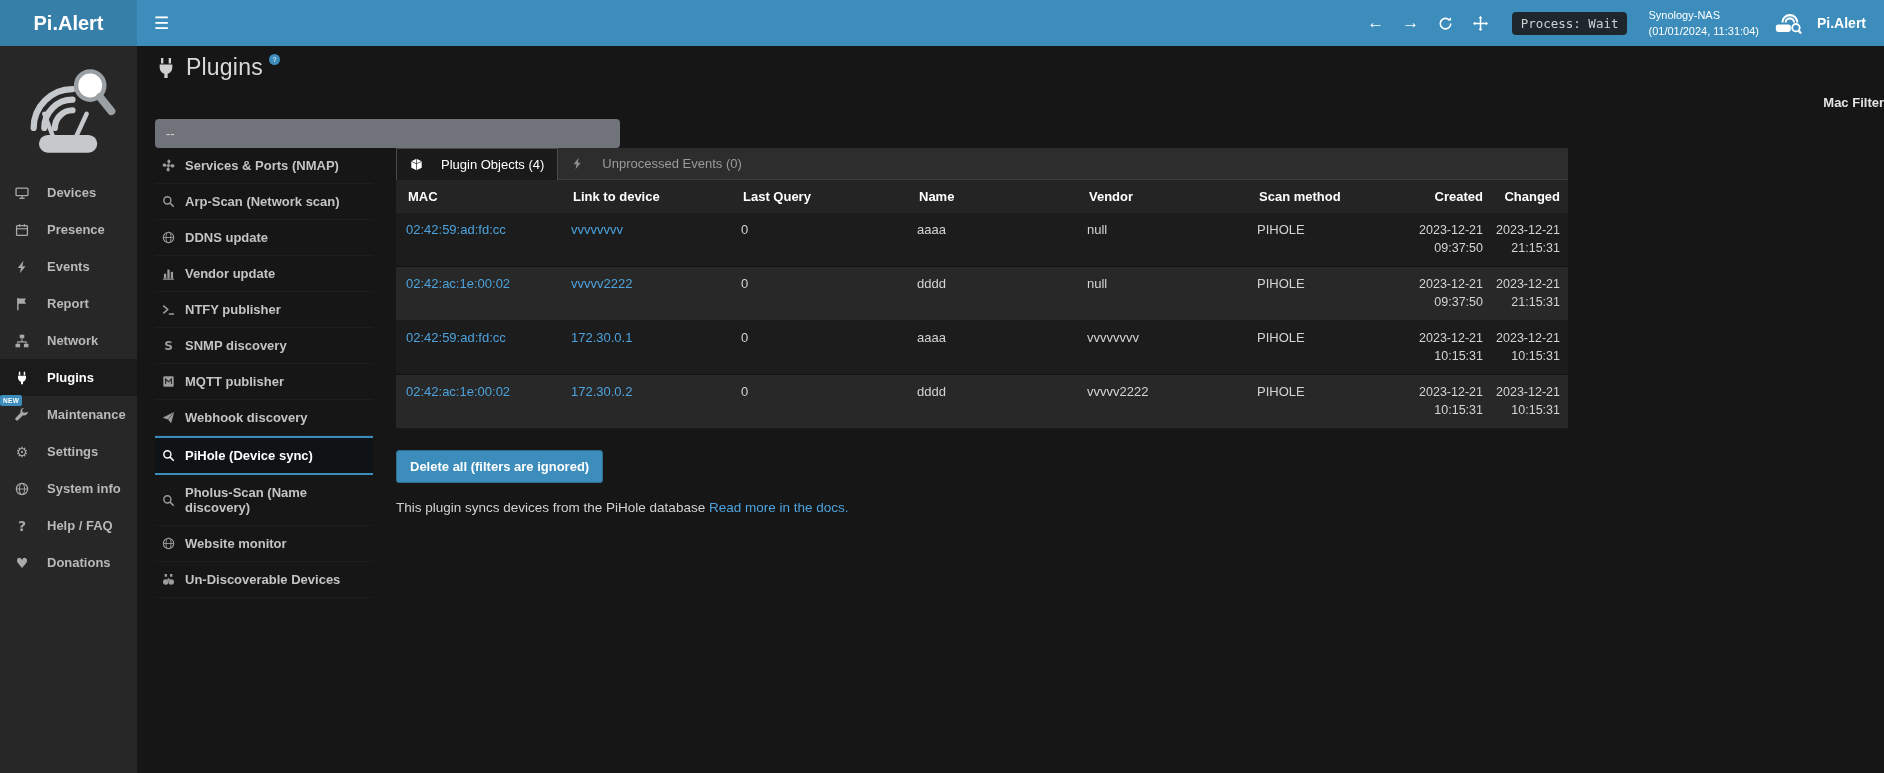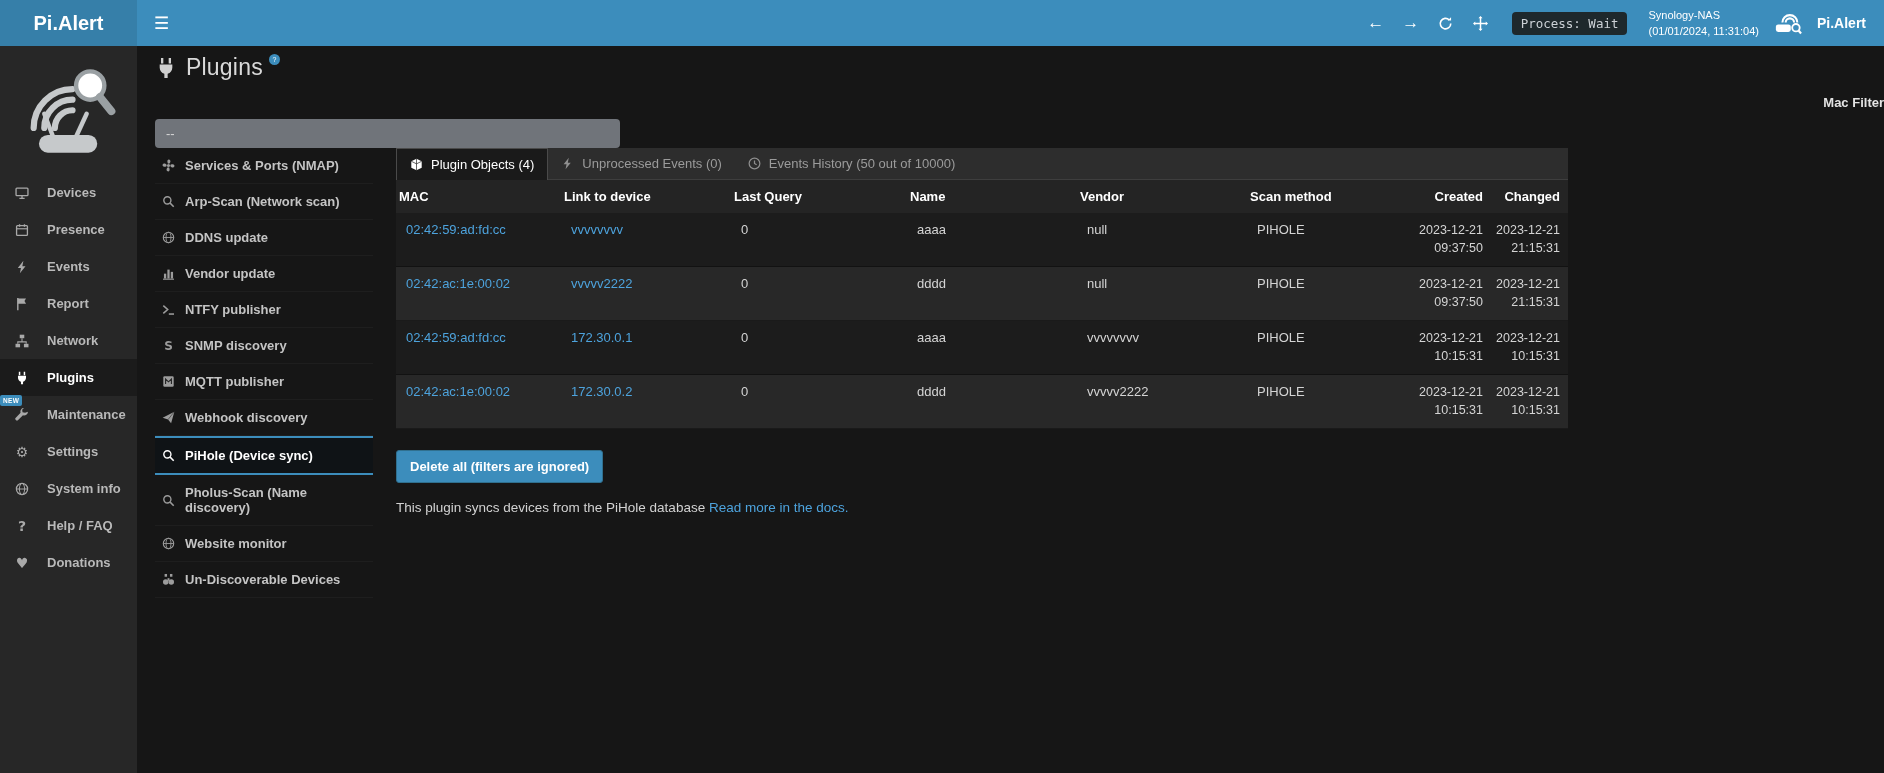--- a/index.html
+++ b/index.html
@@ -69,29 +69,29 @@
   .plugin-item.active{background:#0f1316;border-top:2px solid var(--accent);
     border-bottom:2px solid var(--accent);color:#fff;}
   .plugin-icon{width:15px;display:inline-flex;justify-content:center;color:#9c9c9c;flex-shrink:0;}
   .plugin-item.active .plugin-icon{color:#fff;}
   .plugin-icon svg{width:13px;height:13px;}
   .plugin-icon .uch{font-size:12px;}
 
   
   .plugin-panel{margin-left:23px;width:1172px;}
   .tabbar{display:flex;background:#2d2d2d;border-bottom:1px solid #3e3e3e;}
-  .tab{display:flex;align-items:center;gap:8px;padding:8px 13px;font-size:13px;color:#9b9b9b;
+  .tab{display:flex;align-items:center;gap:18px;padding:8px 13px;font-size:13px;color:#9b9b9b;
     cursor:pointer;white-space:nowrap;}
   .tab .tab-icon{display:inline-flex;color:#8f8f8f;}
   .tab svg{width:13px;height:13px;}
   .tab.active{background:#1a1a1a;color:#fff;border:1px solid #4a4a4a;border-bottom:none;margin-bottom:-1px;}
   .tab.active .tab-icon{color:#fff;}
 
   table{border-collapse:collapse;width:100%;table-layout:fixed;}
-  thead th{background:#242424;color:#fff;font-size:13px;text-align:left;padding:9px 3px;
+  thead th{background:#242424;color:#fff;font-size:13px;text-align:left;padding:9px 12px;
     font-weight:700;white-space:nowrap;}
   thead th.right{text-align:right;padding-right:8px;}
   tbody td{font-size:13px;color:#d4d4d4;padding:9px 10px;vertical-align:top;}
   tbody tr{border-bottom:1px solid rgba(0,0,0,0.35);}
   tbody tr:nth-child(odd){background:#1c1c1c;}
   tbody tr:nth-child(even){background:#282828;}
   td.link{color:var(--link);cursor:pointer;}
   td.date{text-align:right;line-height:1.4;font-size:12.5px;padding:9px 8px 9px 0;white-space:nowrap;}
 
   .delete-btn{margin-top:21px;background:var(--accent);color:#fff;border:1px solid #30708f;
@@ -403,29 +403,20 @@
                 <span>Plugin Objects (4)</span>
               </div>
               <div class="tab">
                 <span class="tab-icon">
                   <svg viewBox="0 0 16 16">
                     <path d="M9.6 0.8L3.2 9h3.6l-1.2 6.2L12 7H8.4z" fill="currentColor"></path>
                   </svg>
                 </span>
                 <span>Unprocessed Events (0)</span>
               </div>
-              <div class="tab">
-                <span class="tab-icon">
-                  <svg viewBox="0 0 16 16">
-                    <circle cx="8" cy="8" r="6.6" fill="none" stroke="currentColor" stroke-width="1.5"></circle>
-                    <path d="M8 4.2V8l2.6 1.6" fill="none" stroke="currentColor" stroke-width="1.5"></path>
-                  </svg>
-                </span>
-                <span>Events History (50 out of 10000)</span>
-              </div>
             </div>
 
           <table>
             <colgroup>
               <col style="width:165px">
                 <col style="width:170px">
                 <col style="width:176px">
               <col style="width:170px">
                 <col style="width:170px">
                 <col style="width:166px">

